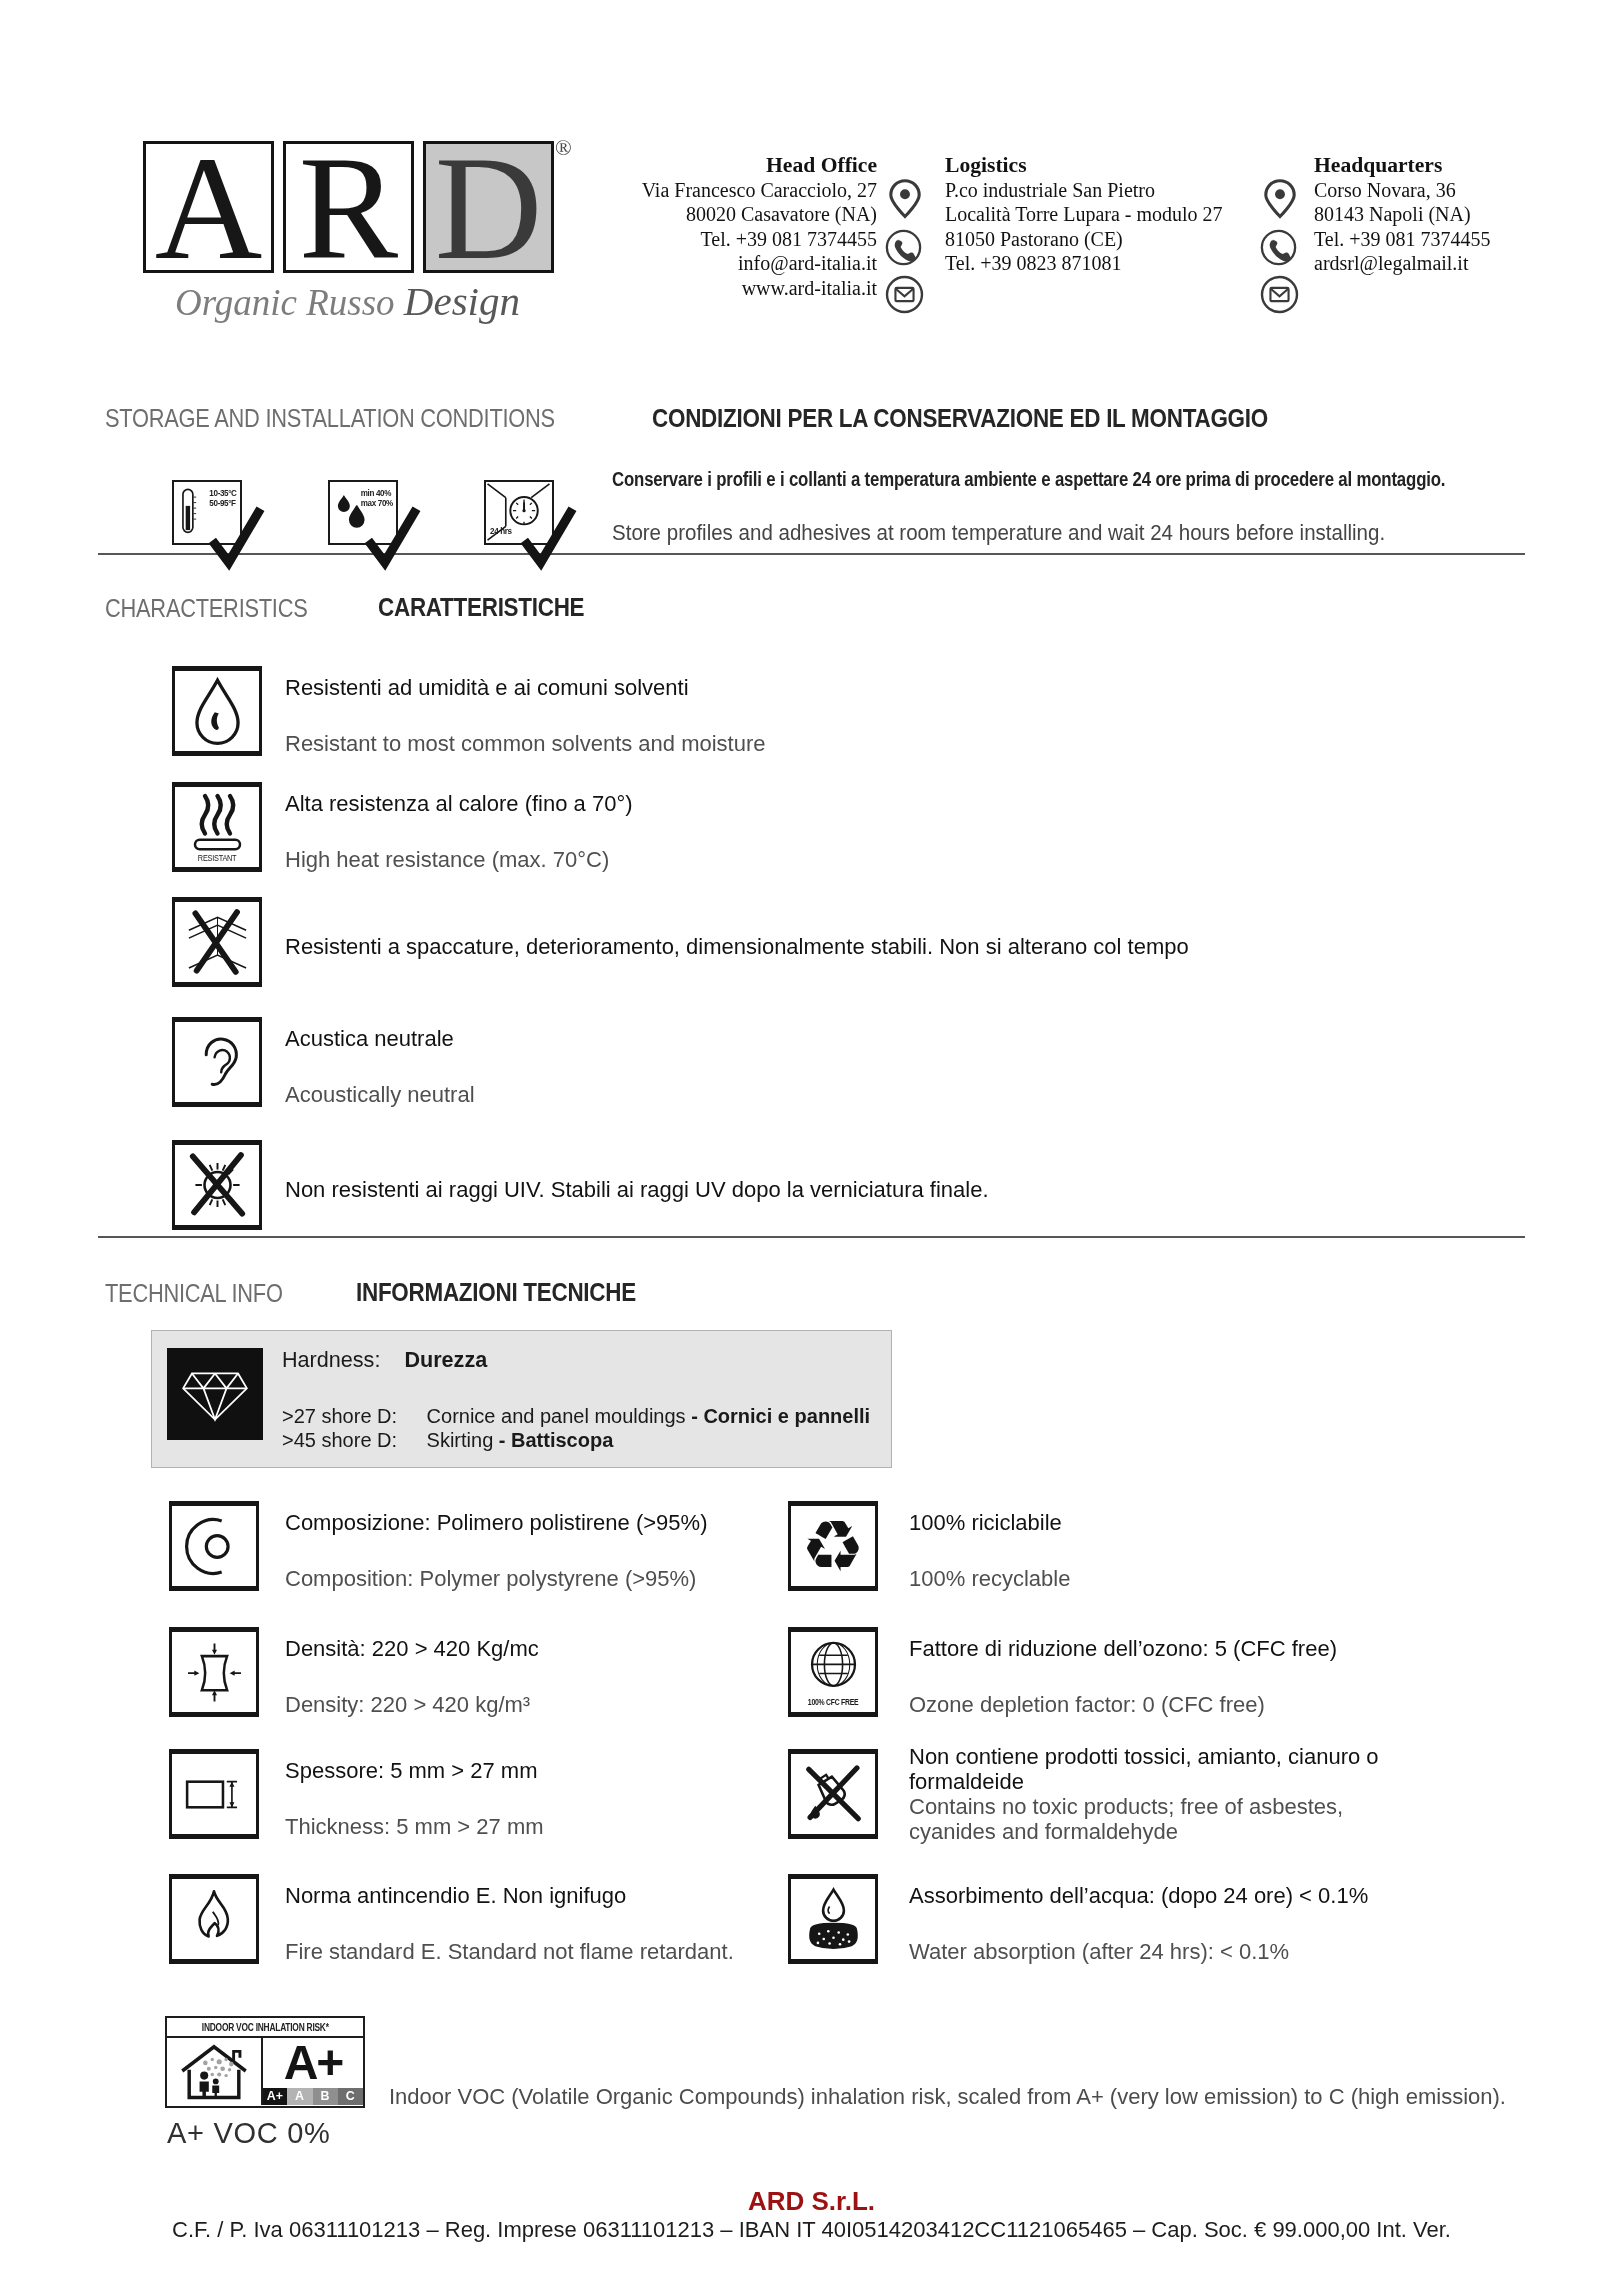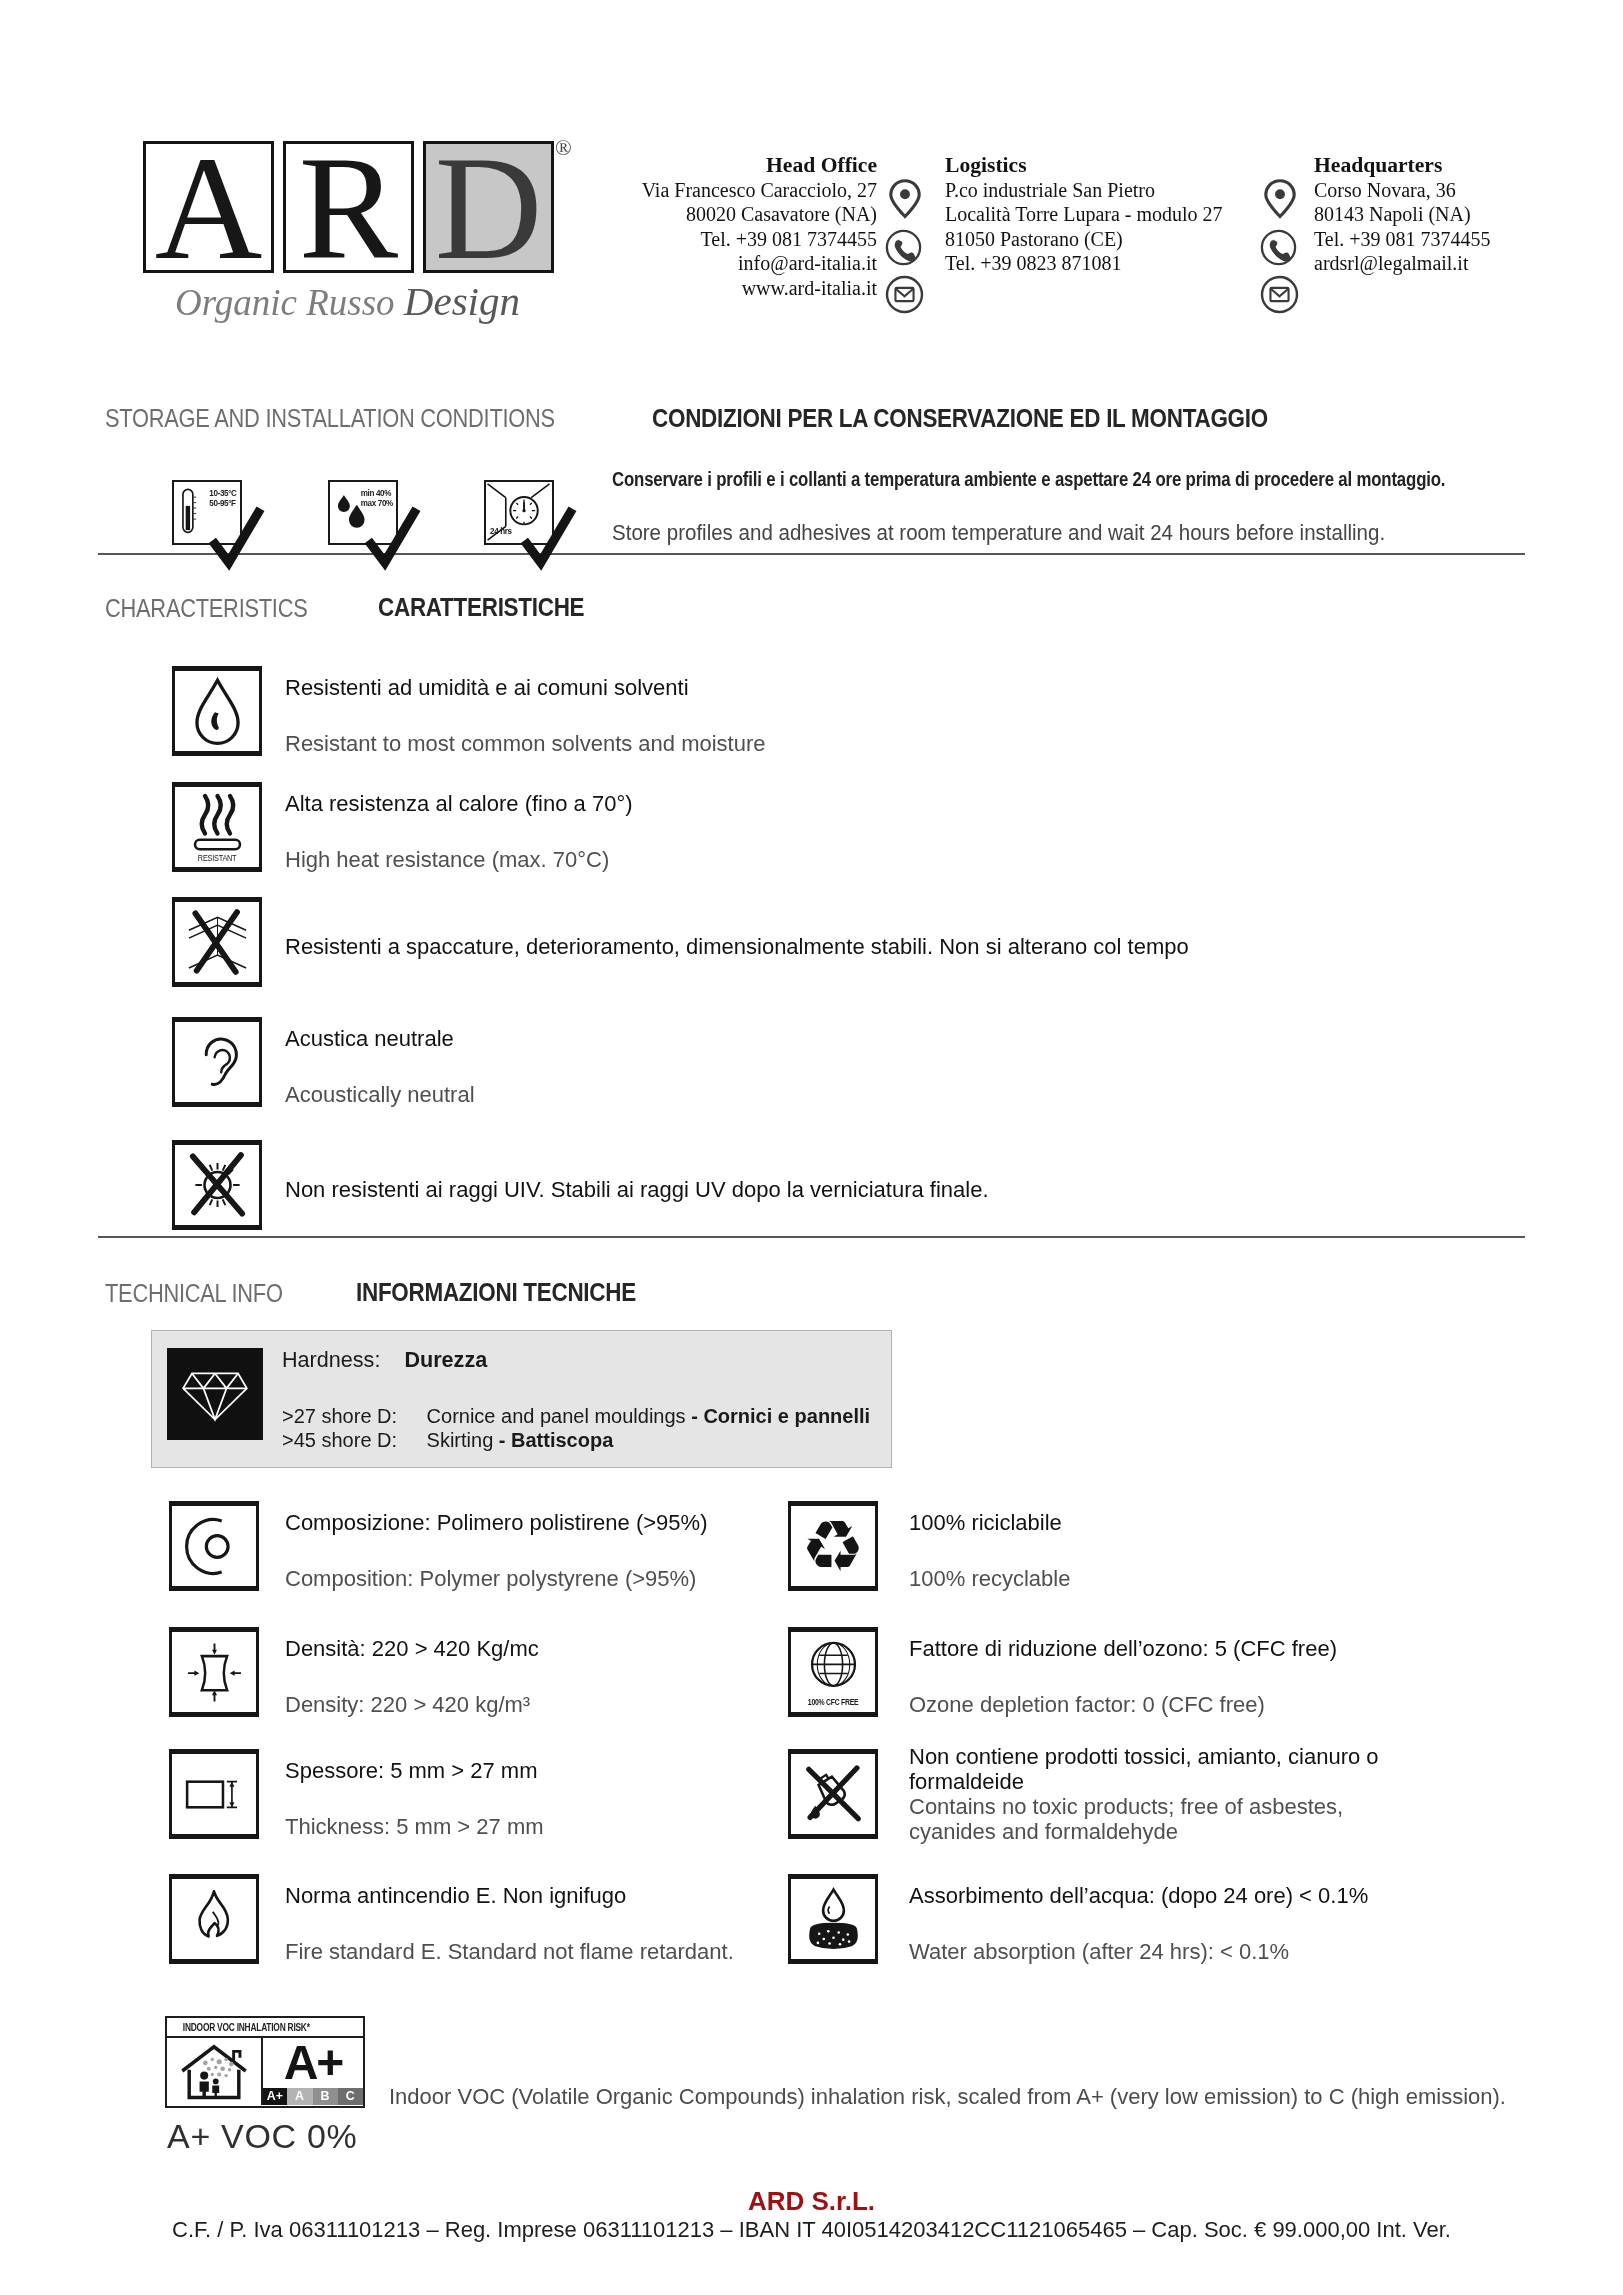--- a/index.html
+++ b/index.html
@@ -55,32 +55,32 @@
   .hlabels{position:absolute;left:130px;top:15.7px;font-size:21.6px;color:#1a1a1a}
   .hrows{position:absolute;left:130px;top:73px;font-size:20px;line-height:24px;color:#1a1a1a}
   .hval{display:inline-block;width:139px}
   .hb{font-weight:700}
   
   .t4{position:absolute;left:909px;display:flex;flex-direction:column;justify-content:center;
       height:97px;font-size:21.6px;line-height:25px}
   
   .vocbox{position:absolute;left:165px;top:2016px;width:200px;height:92px;border:2.6px solid #1d1d1d;
           box-sizing:border-box;background:#fff}
-  .vband{height:17.7px;border-bottom:2px solid #1d1d1d;display:flex;align-items:center;justify-content:flex-start;
+  .vband{height:17.7px;border-bottom:2px solid #1d1d1d;display:flex;align-items:center;justify-content:center;
          font-size:10.5px;font-weight:700;color:#222;letter-spacing:-0.3px;transform-origin:center}
   .vband span{transform:scaleX(0.8);white-space:nowrap;display:block}
   .vmain{display:flex;height:67px}
   .vhouse{width:96px;border-right:2px solid #1d1d1d;box-sizing:border-box;display:flex;
           align-items:center;justify-content:center}
   .vright{flex:1;display:flex;flex-direction:column}
   .vgrade{flex:1;display:flex;align-items:center;justify-content:center;font-size:48px;font-weight:700;
           color:#141414;letter-spacing:-2px;line-height:1}
   .vscale{display:flex;height:16.4px}
   .vscale div{display:flex;align-items:center;justify-content:center;color:#fff;font-weight:700;font-size:12.4px}
-  .vresult{position:absolute;left:167px;top:2117px;font-size:34px;color:#303030;letter-spacing:0.7px}
+  .vresult{position:absolute;left:167px;top:2117px;font-size:29px;color:#303030;letter-spacing:0.7px}
   .vdesc{position:absolute;left:389px;top:2084px;font-size:22px;color:#4c4c4c;white-space:nowrap}
   
   .fco{position:absolute;left:0;top:2186px;width:1623px;text-align:center;font-size:26px;font-weight:700}
   .ffi{position:absolute;left:0;top:2217px;width:1623px;text-align:center;font-size:22px;color:#1d1d1d}
   svg{display:block}
 </style>
 </head>
 <body>
 
 <div class="page">

